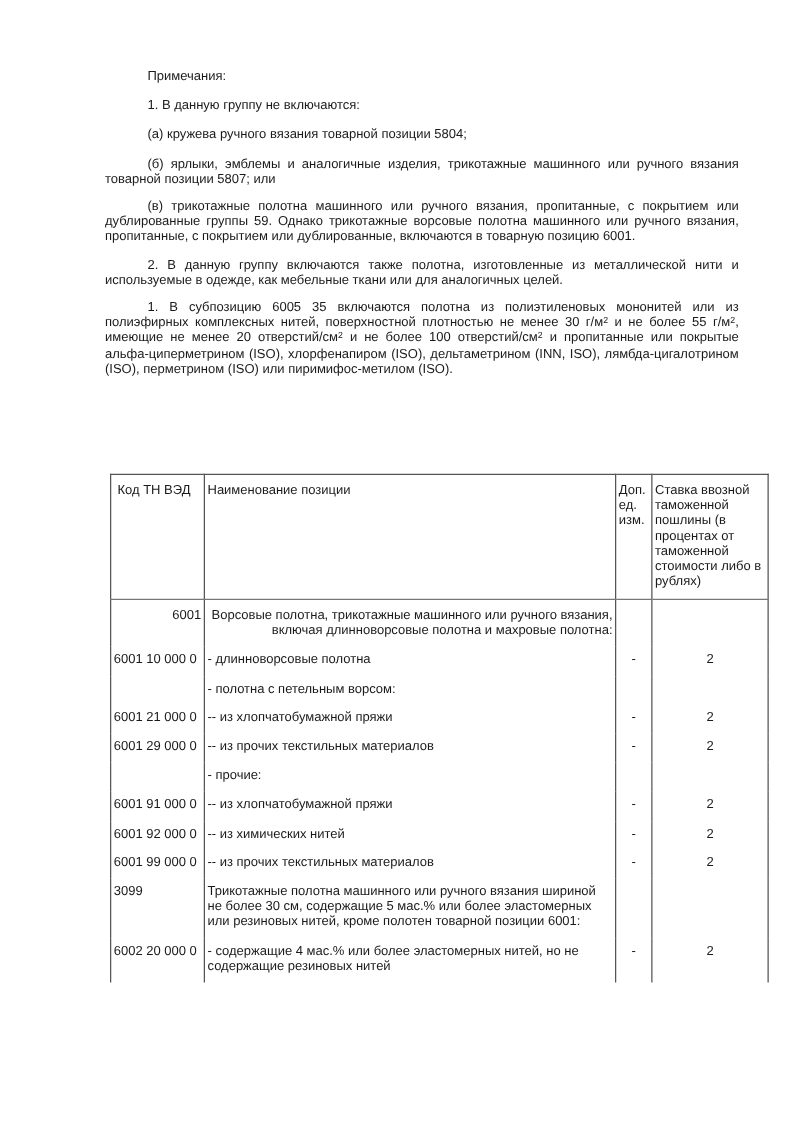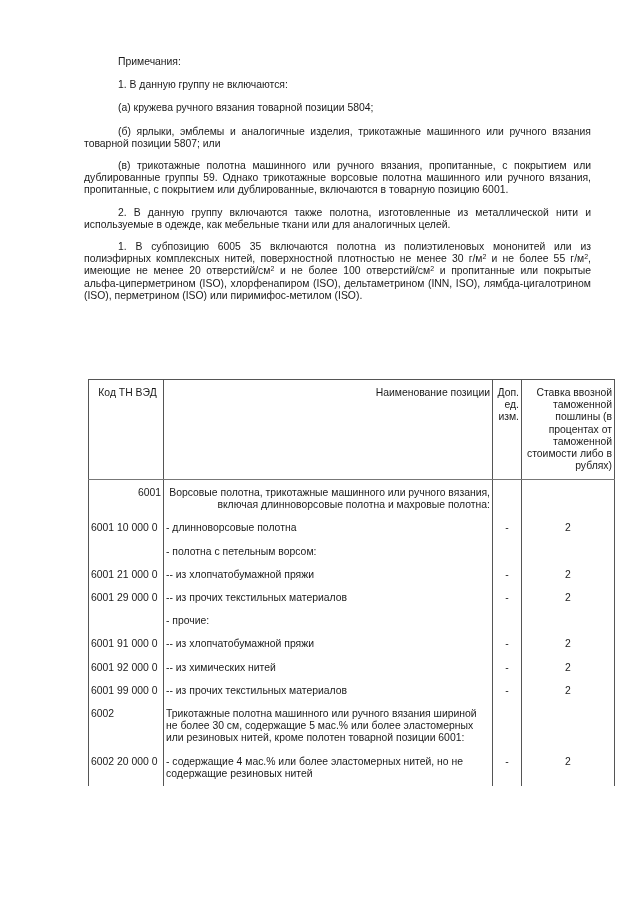--- a/index.html
+++ b/index.html
@@ -21,23 +21,23 @@
   table.tariff col.c2 { width: 329px; }
   table.tariff col.c3 { width: 29px; }
   table.tariff col.c4 { width: 93px; }
   table.tariff th, table.tariff td {
     border-left: 1.5px solid #555; border-right: 1.5px solid #555;
     vertical-align: top; padding: 0 2px;
   }
   table.tariff thead th {
     border-top: 1.5px solid #555; border-bottom: 1.5px solid #777;
     font-weight: normal; height: 92px; padding-top: 7px; padding-bottom: 0;
-    text-align: right;
+    text-align: left;
   }
-  table.tariff thead th.h1 { text-align: center; padding-left: 5px; }
+  table.tariff thead th.h1 { text-align: left; padding-left: 5px; }
   table.tariff td { padding-top: 5px; padding-bottom: 6px; }
   table.tariff tr.first td { padding-top: 7px; text-align: right; }
   td.code { white-space: nowrap; padding-left: 1px; }
   td.unit, td.rate { text-align: center; }
 </style>
 </head>
 <body>
 
 <div class="notes">
   <p class="p head">Примечания:</p>
@@ -113,21 +113,21 @@
         <td class="unit">-</td>
         <td class="rate">2</td>
       </tr>
       <tr>
         <td class="code">6001 99 000 0</td>
         <td class="name">-- из прочих текстильных материалов</td>
         <td class="unit">-</td>
         <td class="rate">2</td>
       </tr>
       <tr>
-        <td class="code">6002</td>
+        <td class="code">3099</td>
         <td class="name">Трикотажные полотна машинного или ручного вязания шириной не более 30 см, содержащие 5 мас.% или более эластомерных или резиновых нитей, кроме полотен товарной позиции 6001:</td>
         <td class="unit"></td>
         <td class="rate"></td>
       </tr>
       <tr>
         <td class="code">6002 20 000 0</td>
         <td class="name">- содержащие 4 мас.% или более эластомерных нитей, но не содержащие резиновых нитей</td>
         <td class="unit">-</td>
         <td class="rate">2</td>
       </tr>

